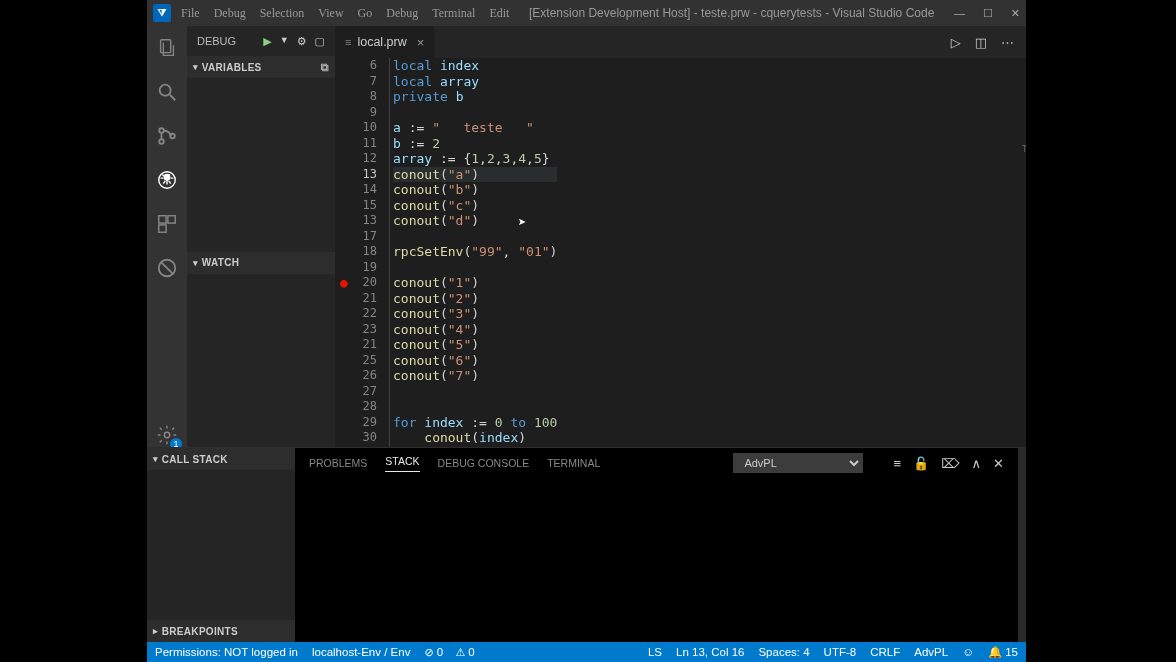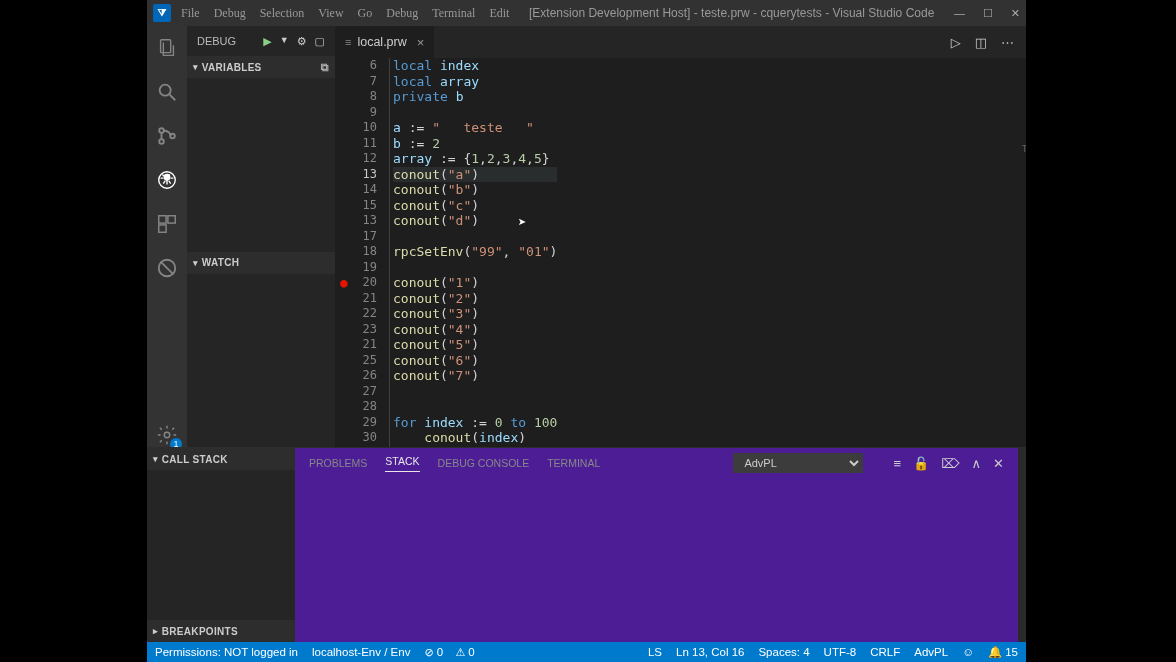--- a/index.html
+++ b/index.html
@@ -51,21 +51,21 @@
 .num { color: #b5cea8; }
 .fn { color: #dcdcaa; }
 .pl { color: #d4d4d4; }
 .code-rows { display: flex; }
 .minimap { position: absolute; right: 0; top: 0; width: 6px; height: 100%; background: #1e1e1e; }
 .minimap .marker { position: absolute; right: 0; top: 86px; width: 4px; height: 12px; color: #666; font-size: 9px; }
 .rule-line { position: absolute; left: 54px; top: 0; width: 1px; height: 100%; background: #404040; }
 .panel { height: 195px; display: flex; border-top: 1px solid #2d2d2d; }
 .panel-side { width: 148px; background: #252526; display: flex; flex-direction: column; }
 .panel-side .section-body { flex: 1; }
-.panel-main { flex: 1; background: #4c1d95; display: flex; flex-direction: column; }
+.panel-main { flex: 1; background: #000000; display: flex; flex-direction: column; }
 .panel-tabs { height: 30px; display: flex; align-items: center; padding: 0 14px; gap: 18px; font-size: 10.5px; color: #888; }
 .panel-tabs .ptab { cursor: pointer; }
 .panel-tabs .ptab.active { color: #e7e7e7; border-bottom: 1px solid #e7e7e7; padding-bottom: 4px; }
 .panel-tabs .spacer { flex: 1; }
 .panel-tabs select { background: #3c3c3c; border: 1px solid #3c3c3c; color: #ccc; font-size: 11px; padding: 2px 20px 2px 6px; width: 130px; }
 .panel-actions { display: flex; gap: 12px; color: #ccc; margin-left: 12px; }
 .panel-actions span { cursor: pointer; font-size: 13px; }
 .panel-output { flex: 1; }
 .panel-scroll { width: 8px; background: #2a2a2a; }
 .statusbar { height: 20px; background: #007acc; display: flex; align-items: center; padding: 0 8px; font-size: 11.5px; color: #fff; gap: 14px; }

